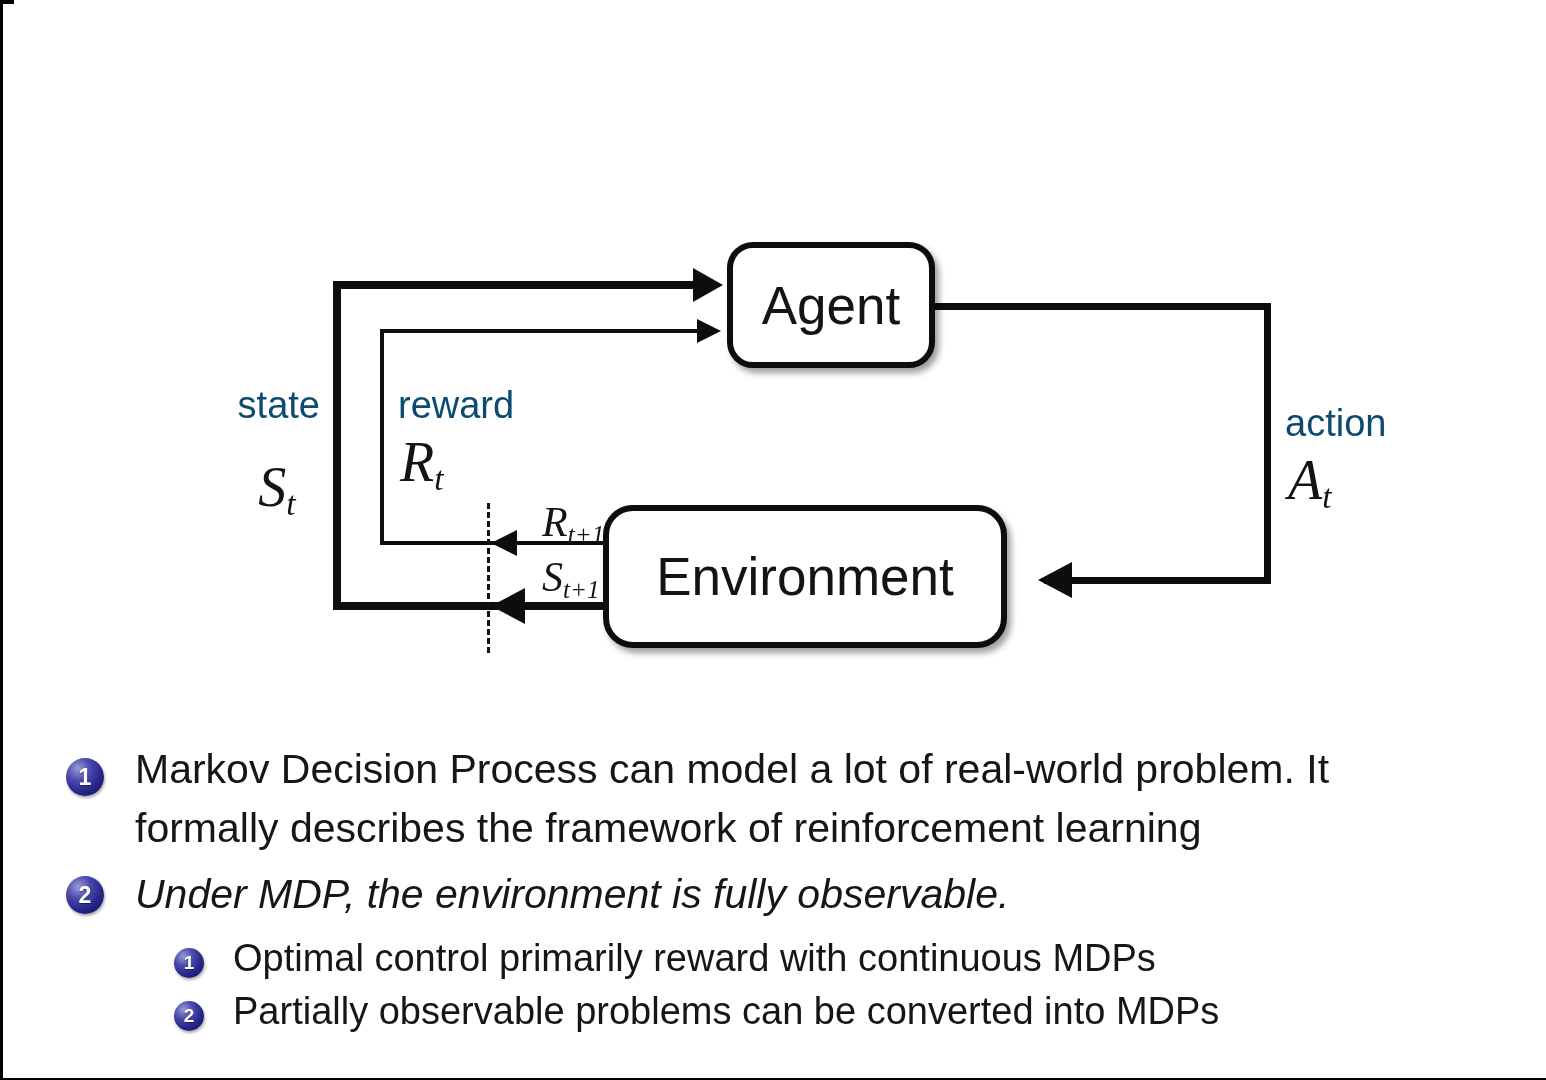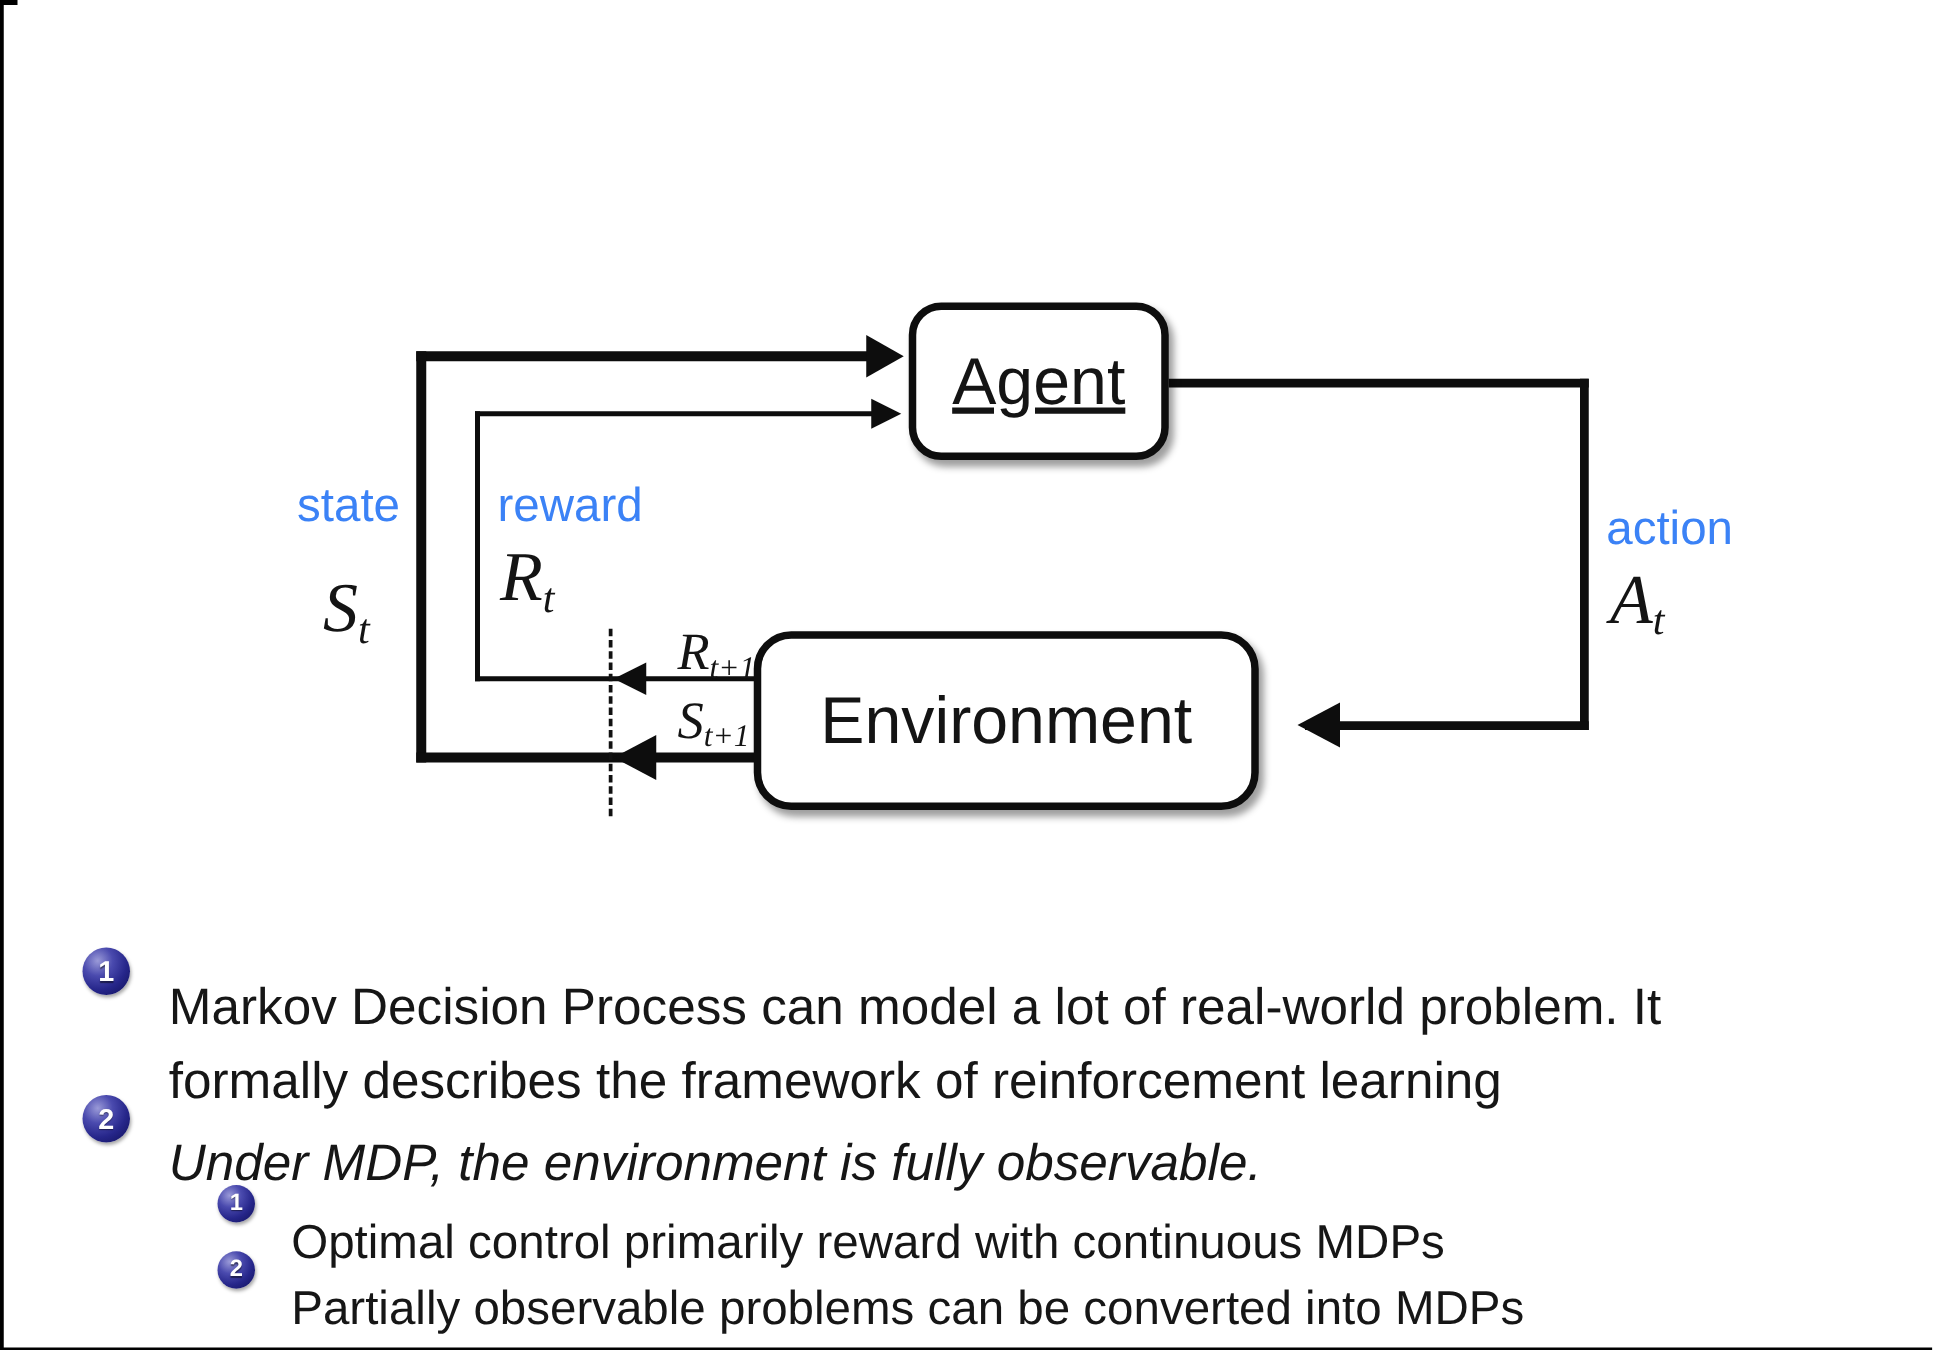--- a/index.html
+++ b/index.html
@@ -65,25 +65,25 @@
     border-left:3px dashed #111;
   }
 
   
   .node {
     position:absolute; background:#ffffff; border:6px solid #0d0d0d;
     display:flex; align-items:center; justify-content:center;
     box-shadow: 4px 5px 6px rgba(0,0,0,0.38);
     font-size:53px; color:#141414; white-space:nowrap;
   }
-  .agent-box { left:727px; top:242px; width:208px; height:126px; border-radius:26px;text-decoration:underline; }
+  .agent-box { left:727px; top:242px; width:208px; height:126px; border-radius:26px; }
   .env-box   { left:603px; top:505px; width:404px; height:143px; border-radius:30px; }
 
   
-  .dlabel { position:absolute; font-size:38px; color:#3b82f6; white-space:nowrap; }
+  .dlabel { position:absolute; font-size:38px; color:#0c4a6e; white-space:nowrap; }
   .msym   { position:absolute; font-family:"Liberation Serif", serif; font-style:italic; color:#141414; white-space:nowrap; }
   .msym .sub { font-size:0.60em; vertical-align:-0.28em; }
   .msym-big  { font-size:56px; }
   .msym-mid  { font-size:42px; }
 
   .state-label   { left:195px; top:384px; width:125px; text-align:right; }
   .state-sym     { left:222px; top:430px; width:110px; text-align:center;margin-top:25px; }
   .reward-label  { left:398px; top:384px; }
   .reward-sym    { left:400px; top:430px; }
   .next-reward-sym { left:542px; top:498px; }
@@ -95,21 +95,21 @@
   .ball {
     position:absolute; border-radius:50%;
     background: radial-gradient(circle at 32% 28%, #9a9ad8 0%, #4a4aae 32%, #26268a 62%, #0f0f56 100%);
     color:#ffffff; display:flex; align-items:center; justify-content:center;
     font-weight:bold; text-shadow:0 1px 1px rgba(0,0,0,0.5);
     box-shadow:1px 2px 3px rgba(0,0,0,0.35);
   }
   .ball-l { width:38px; height:38px; font-size:23px; }
   .ball-s { width:30px; height:30px; font-size:19px; }
 
-  .btext { position:absolute; font-size:41px; color:#161616; white-space:nowrap;margin-top:36px; }
+  .btext { position:absolute; font-size:41px; color:#161616; white-space:nowrap; }
   .btext-sub { font-size:38px; }
 
   .b1-ball { left:66px;  top:758px; }
   .b1-line1 { left:135px; top:746px; }
   .b1-line2 { left:135px; top:805px;text-align:center; }
   .b2-ball { left:66px;  top:876px; }
   .b2-line1 { left:135px; top:871px;font-style:italic; }
   .s1-ball { left:174px; top:948px; }
   .s1-text { left:233px; top:937px; }
   .s2-ball { left:174px; top:1001px; }

